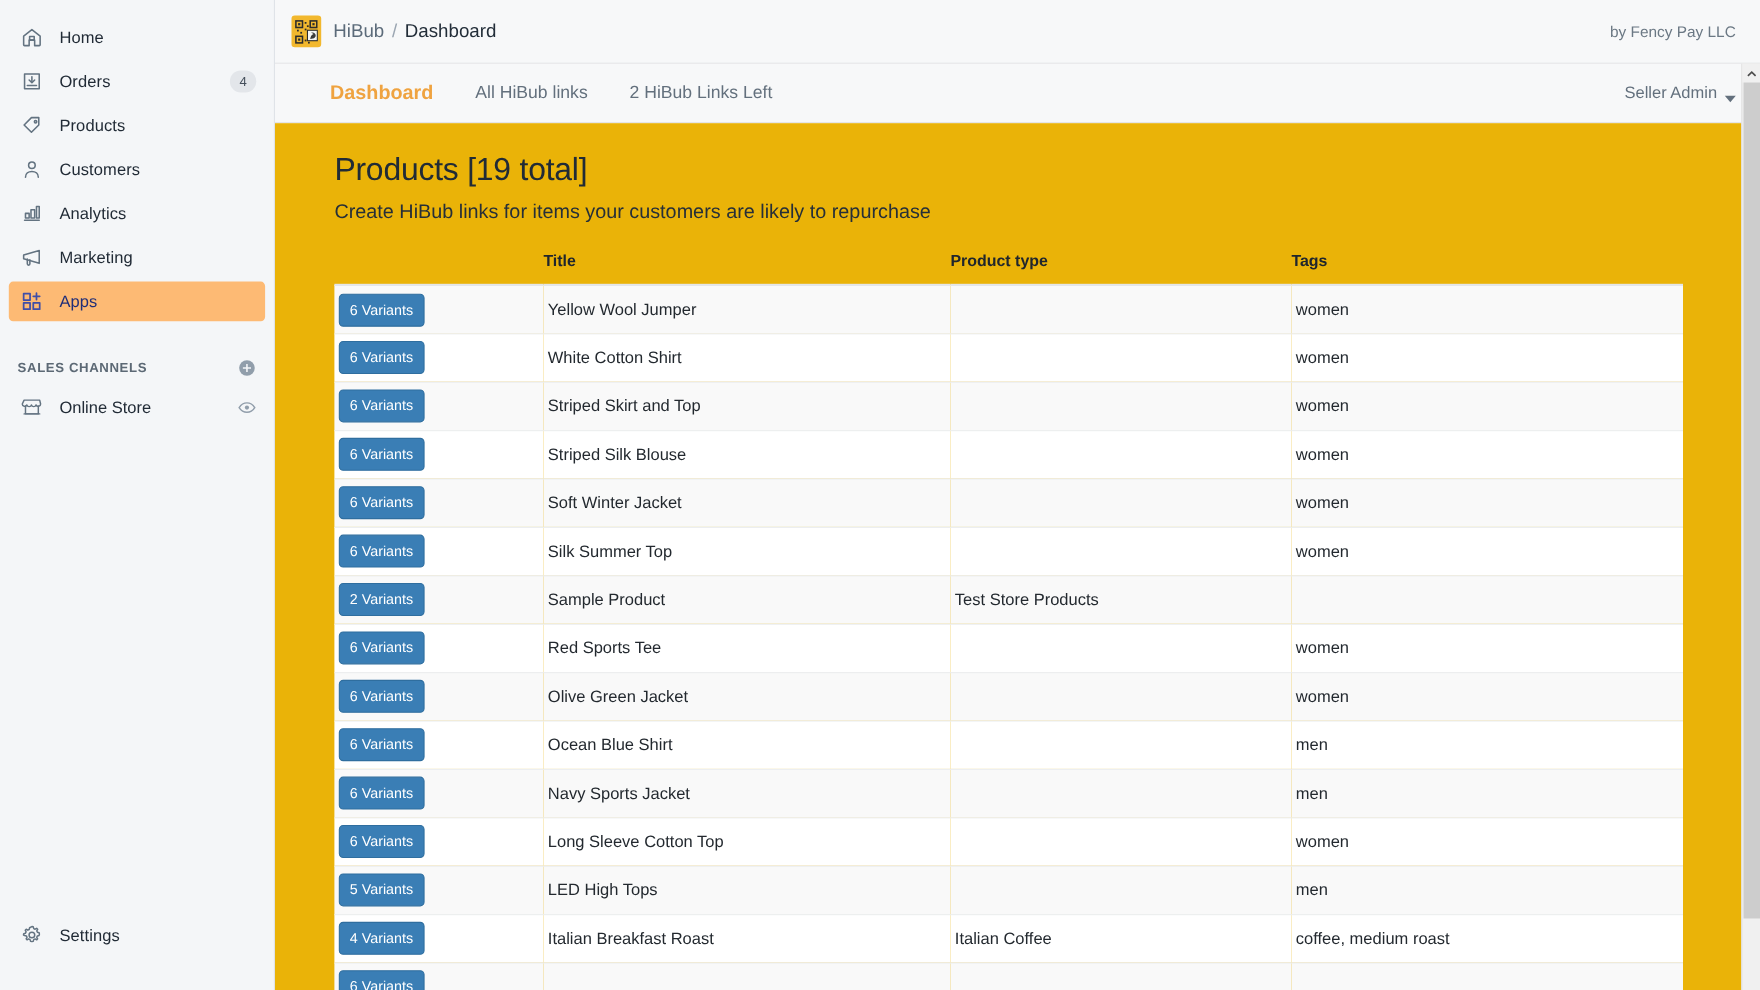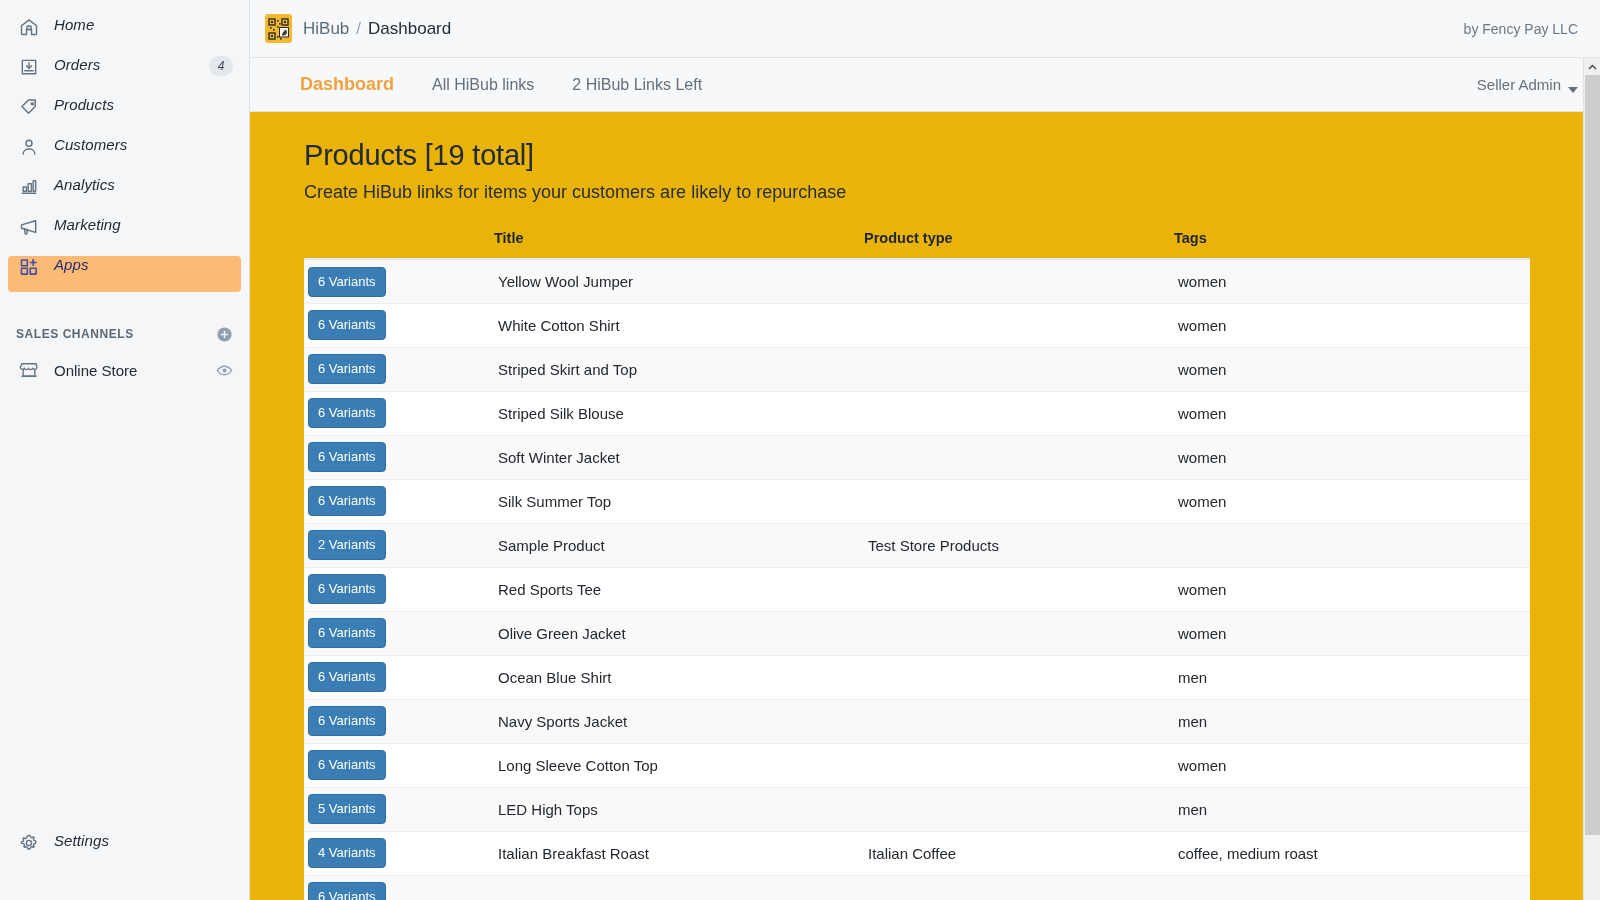--- a/index.html
+++ b/index.html
@@ -15,28 +15,27 @@
   .sidebar {
     width: 250px; height: 900px;
     background: #f4f6f8;
     border-right: 1px solid #dfe3e8;
     display: flex; flex-direction: column;
     flex: 0 0 250px;
     position: relative;
   }
   .nav-top { padding-top: 16px; }
   .nav-item {
-    display: flex; 
+    display: flex; align-items: center;
     height: 36px;
     margin: 0 8px 4px 8px;
     padding: 0 8px;
     border-radius: 4px;
     cursor: pointer;
     position: relative;
-    font-style: italic;
   }
   .nav-item .ico {
     width: 26px; height: 22px;
     display: flex; align-items: center; justify-content: center;
     margin-right: 12px;
     color: #637381;
     flex: 0 0 26px;
   }
   .nav-item .lbl {
     font-size: 15px; color: #212b36; letter-spacing: 0.1px;

